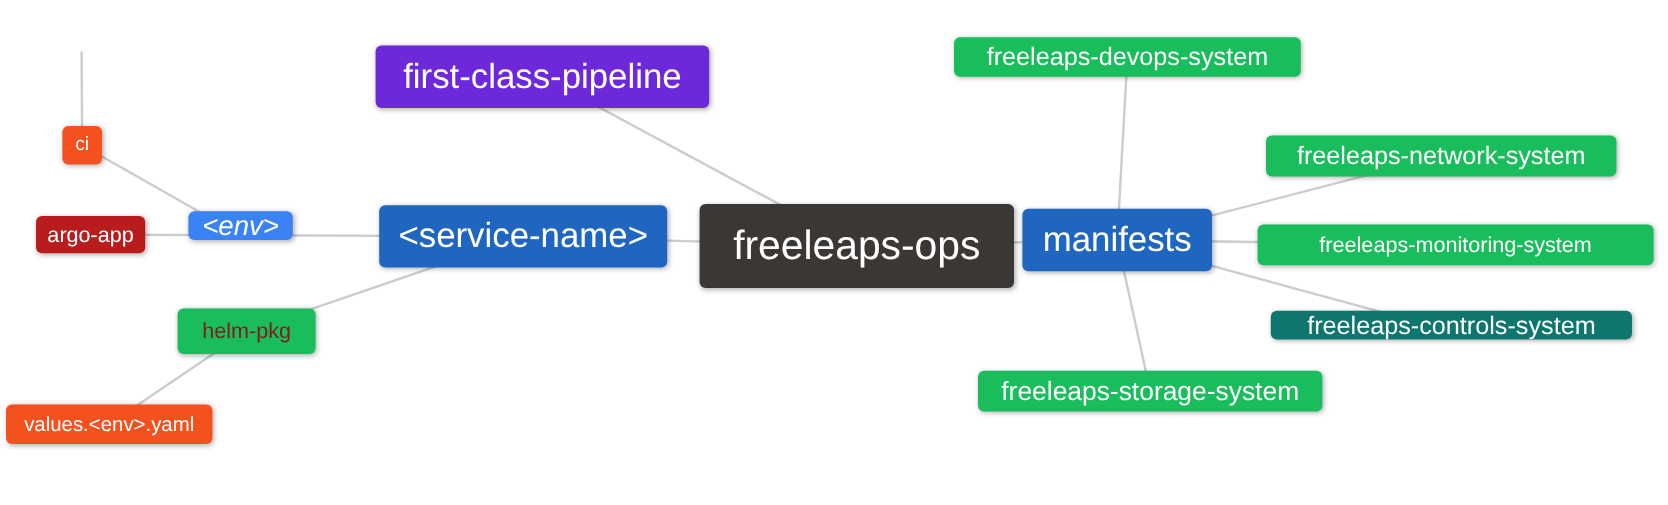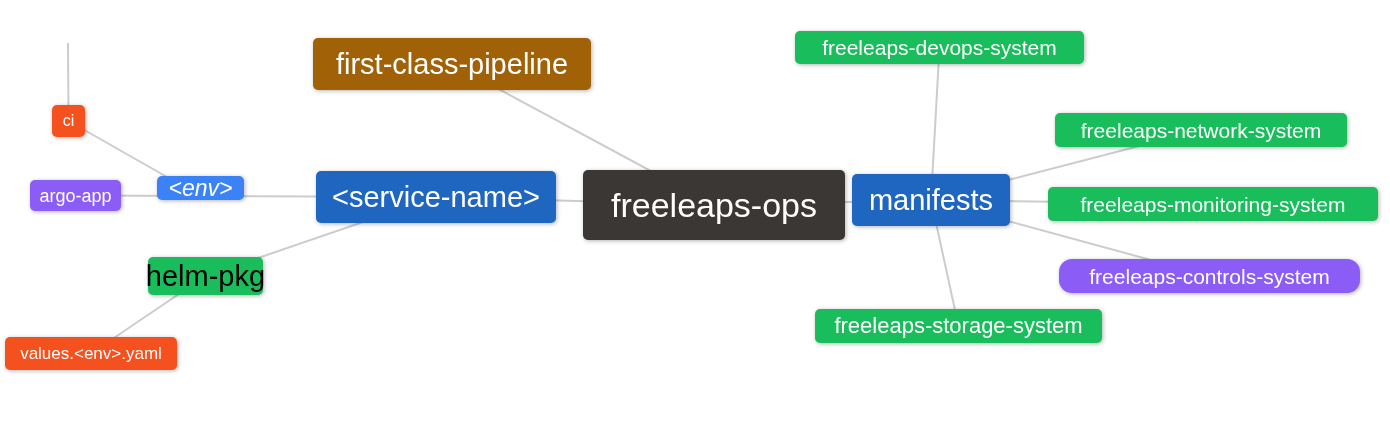--- a/index.html
+++ b/index.html
@@ -60,53 +60,53 @@
       <line x1="931" y1="200" x2="939.5" y2="47.5" stroke="#cccccc" stroke-width="2"></line>
       <line x1="931" y1="200" x2="1201" y2="130" stroke="#cccccc" stroke-width="2"></line>
       <line x1="931" y1="200" x2="1213" y2="204" stroke="#cccccc" stroke-width="2"></line>
       <line x1="931" y1="200" x2="1209.5" y2="276" stroke="#cccccc" stroke-width="2"></line>
       <line x1="931" y1="200" x2="958.5" y2="326" stroke="#cccccc" stroke-width="2"></line>
     </svg>
   <div class="node-layer">
       <div class="node" style="left: 583px; top: 170px; width: 262px; height: 70px; background: rgb(59, 55, 52);">
         <span style="font-size: 34px; color: rgb(255, 255, 255);">freeleaps-ops</span>
       </div>
-      <div class="node" style="left: 313px; top: 38px; width: 278px; height: 52px; background: #a16207;">
+      <div class="node" style="left: 313px; top: 38px; width: 278px; height: 52px; background: #6d28d9;">
         <span style="font-size: 29px; color: rgb(255, 255, 255);">first-class-pipeline</span>
       </div>
       <div class="node" style="left: 316px; top: 171px; width: 240px; height: 52px; background: rgb(31, 102, 193);">
         <span style="font-size: 29px; color: rgb(255, 255, 255);">&lt;service-name&gt;</span>
       </div>
       <div class="node" style="left: 852px; top: 174px; width: 158px; height: 52px; background: rgb(31, 102, 193);">
         <span style="font-size: 29px; color: rgb(255, 255, 255);">manifests</span>
       </div>
       <div class="node" style="left: 157px; top: 176px; width: 87px; height: 24px; background: #3b82f6; font-style: italic;">
         <span style="font-size: 23px; color: rgb(255, 255, 255);">&lt;env&gt;</span>
       </div>
       <div class="node" style="left: 148px; top: 257px; width: 115px; height: 38px; background: rgb(25, 189, 91);">
-        <span style="font-size: 29px; color: #000000;">helm-pkg</span>
+        <span style="font-size: 18px; color: #7f1d1d;">helm-pkg</span>
       </div>
       <div class="node" style="left: 52px; top: 105px; width: 33px; height: 32px; background: rgb(244, 81, 30);">
         <span style="font-size: 16px; color: rgb(255, 255, 255);">ci</span>
       </div>
-      <div class="node" style="left: 30px; top: 180px; width: 91px; height: 31px; background: #8b5cf6;">
+      <div class="node" style="left: 30px; top: 180px; width: 91px; height: 31px; background: #b91c1c;">
         <span style="font-size: 18px; color: rgb(255, 255, 255);">argo-app</span>
       </div>
       <div class="node" style="left: 5px; top: 337px; width: 172px; height: 33px; background: rgb(244, 81, 30);">
         <span style="font-size: 17px; color: rgb(255, 255, 255);">values.&lt;env&gt;.yaml</span>
       </div>
       <div class="node" style="left: 795px; top: 31px; width: 289px; height: 33px; background: rgb(25, 189, 91);">
         <span style="font-size: 21px; color: rgb(255, 255, 255);">freeleaps-devops-system</span>
       </div>
       <div class="node" style="left: 1055px; top: 113px; width: 292px; height: 34px; background: rgb(25, 189, 91);">
         <span style="font-size: 21px; color: rgb(255, 255, 255); text-align: center;">freeleaps-network-system</span>
       </div>
       <div class="node" style="left: 1048px; top: 187px; width: 330px; height: 34px; background: rgb(25, 189, 91);">
-        <span style="font-size: 21px; color: rgb(255, 255, 255);">freeleaps-monitoring-system</span>
+        <span style="font-size: 18px; color: rgb(255, 255, 255);">freeleaps-monitoring-system</span>
       </div>
-      <div class="node" style="left: 1059px; top: 259px; width: 301px; height: 34px; background: #8b5cf6; border-radius: 13px;">
+      <div class="node" style="left: 1059px; top: 259px; width: 301px; height: 24px; background: #0f766e;">
         <span style="font-size: 21px; color: rgb(255, 255, 255);">freeleaps-controls-system</span>
       </div>
       <div class="node" style="left: 815px; top: 309px; width: 287px; height: 34px; background: rgb(25, 189, 91);">
         <span style="font-size: 22px; color: rgb(255, 255, 255);">freeleaps-storage-system</span>
       </div>
     </div>
 </div>
 
 </body></html>

